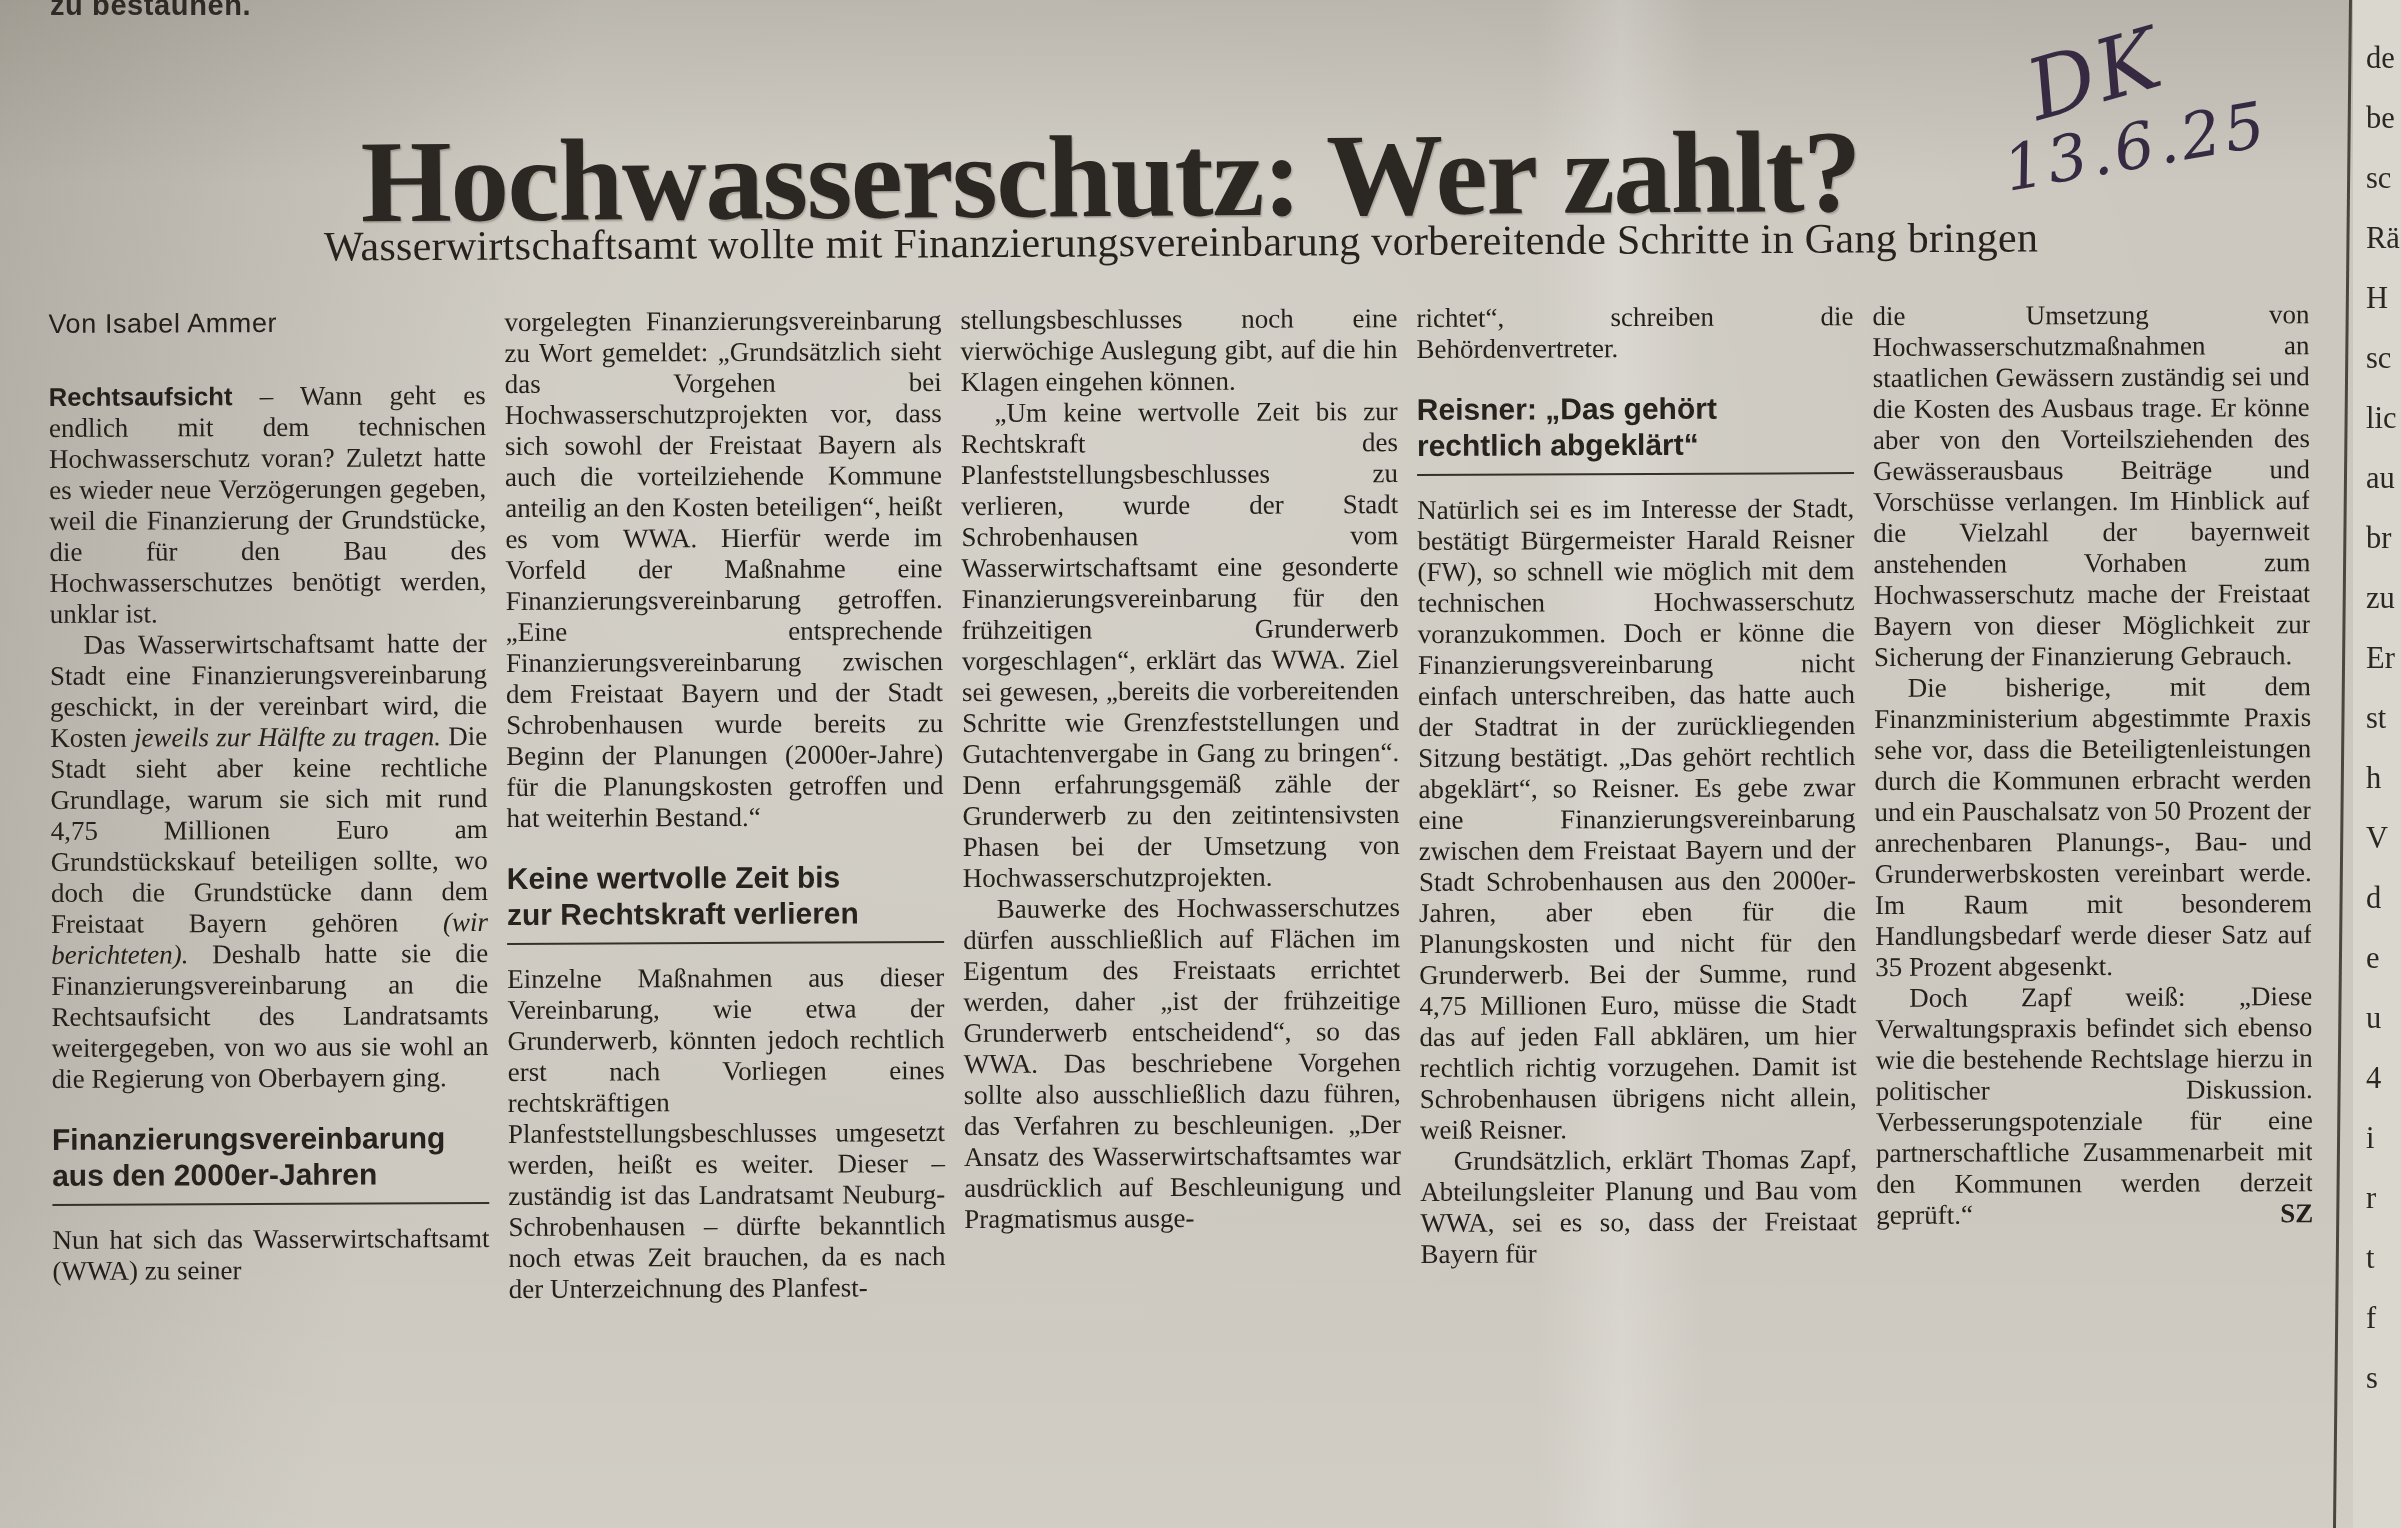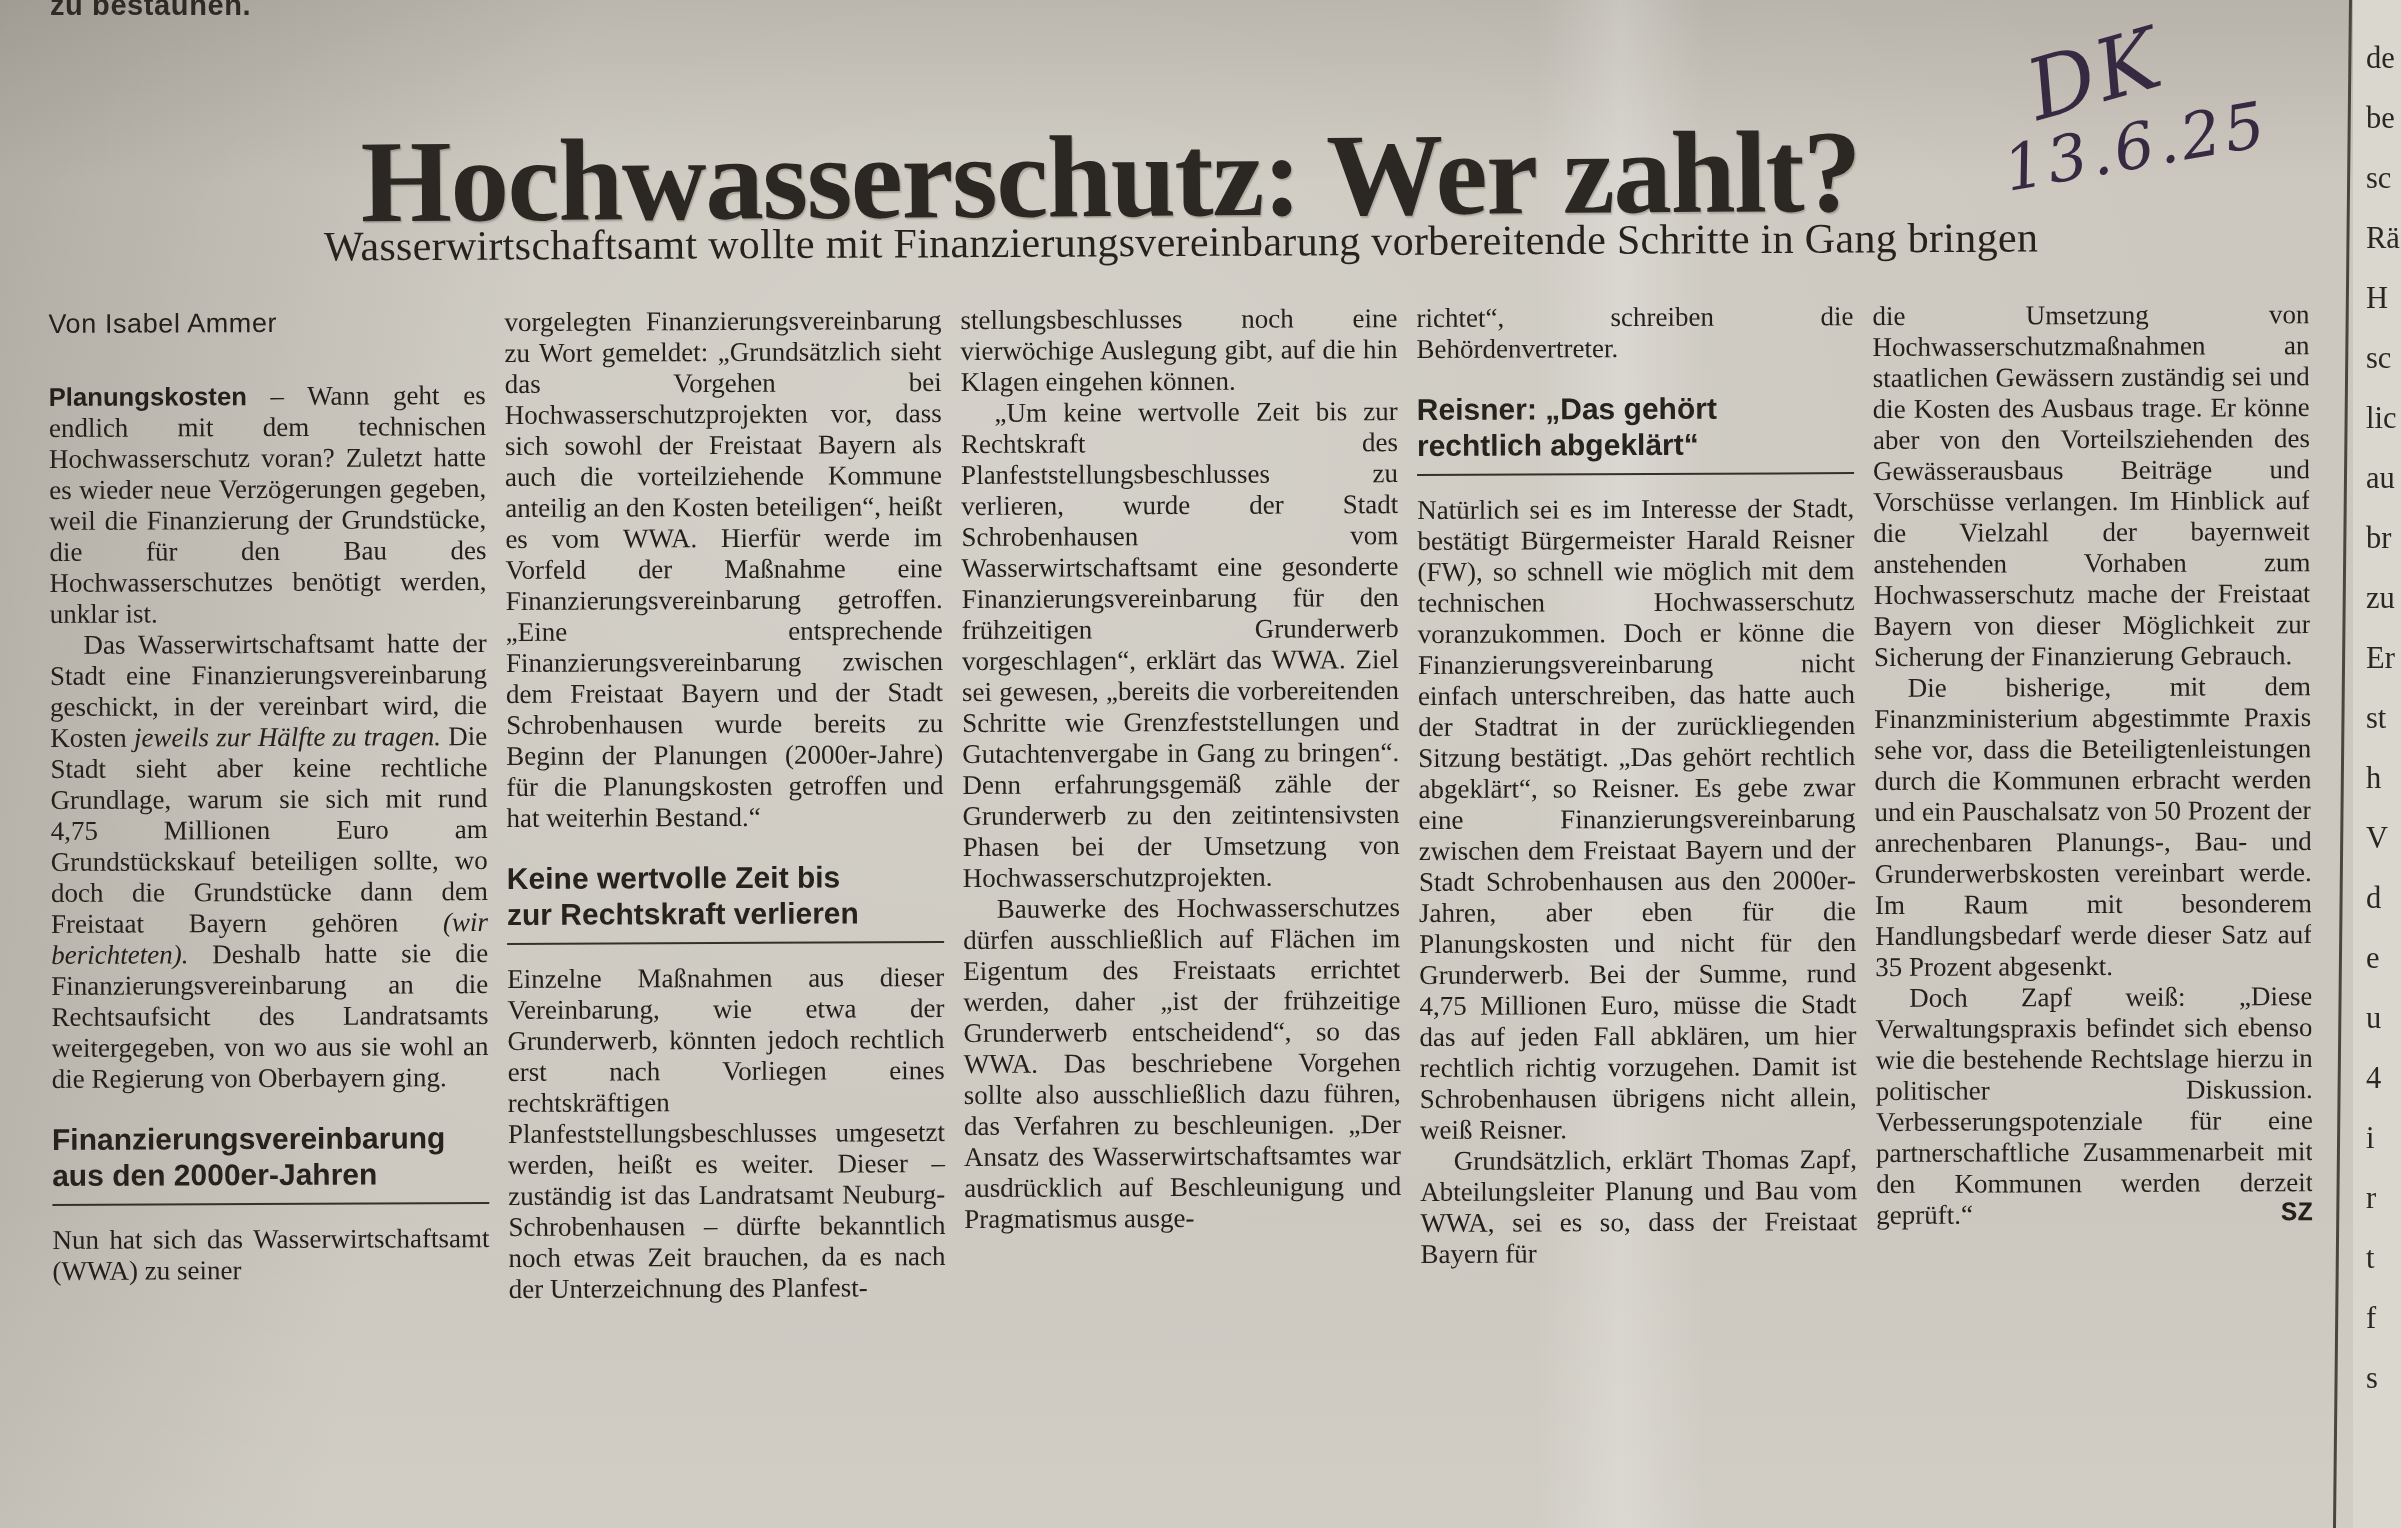--- a/index.html
+++ b/index.html
@@ -63,21 +63,21 @@
     font-size:27px;color:#2b2username722;margin-bottom:42px;letter-spacing:0.6px;
   }
   .run-lead{font-family:"Liberation Sans", sans-serif;font-weight:bold;font-size:0.95em;}
   .run-italic{font-style:italic;}
   .crosshead{
     font-family:"Liberation Sans", sans-serif;font-weight:bold;
     font-size:30px;line-height:36px;white-space:pre-line;text-align:left;
     margin-top:27px;color:#26221d;
   }
   .crossrule{border-bottom:2.5px solid #35312a;margin:10.2px 0 19px 0;}
-  .sig{float:right;font-weight:bold;font-family:Liberation Mono, monospace;}
+  .sig{float:right;font-weight:bold;font-family:Liberation Serif, serif;}
 
   .side-strip{
     position:absolute;left:2353px;top:0;width:48px;height:1529px;
     background:#dad7cf;
   }
   .side-rule{
     position:absolute;left:2349px;top:0;width:2.5px;height:1529px;
     background:#4a463e;transform:rotate(0.6deg);transform-origin:top center;
   }
   .side-frags{
@@ -129,21 +129,21 @@
 <div class="subheadline">Wasserwirtschaftsamt wollte mit Finanzierungsvereinbarung vorbereitende Schritte in Gang bringen</div>
 
 <div class="annotation">
   <span class="a1">DK</span>
   <span class="a2">13.6.25</span>
 </div>
 
 <div class="columns">
     <div class="col">
       <div class="byline">Von Isabel Ammer</div>
-      <p class="para"><span class="run-lead">Planungskosten</span><span> – Wann geht es endlich mit dem technischen Hochwasserschutz voran? Zuletzt hatte es wieder neue Verzögerungen gegeben, weil die Finanzierung der Grundstücke, die für den Bau des Hochwasserschutzes benötigt werden, unklar ist.</span></p>
+      <p class="para"><span class="run-lead">Rechtsaufsicht</span><span> – Wann geht es endlich mit dem technischen Hochwasserschutz voran? Zuletzt hatte es wieder neue Verzögerungen gegeben, weil die Finanzierung der Grundstücke, die für den Bau des Hochwasserschutzes benötigt werden, unklar ist.</span></p>
       <p class="para indent"><span>Das Wasserwirtschaftsamt hatte der Stadt eine Finanzierungsvereinbarung geschickt, in der vereinbart wird, die Kosten </span><span class="run-italic">jeweils zur Hälfte zu tragen.</span><span> Die Stadt sieht aber keine rechtliche Grundlage, warum sie sich mit rund 4,75 Millionen Euro am Grundstückskauf beteiligen sollte, wo doch die Grundstücke dann dem Freistaat Bayern gehören </span><span class="run-italic">(wir berichteten).</span><span> Deshalb hatte sie die Finanzierungsvereinbarung an die Rechtsaufsicht des Landratsamts weitergegeben, von wo aus sie wohl an die Regierung von Oberbayern ging.</span></p>
       <div class="crosshead">Finanzierungsvereinbarung
 aus den 2000er-Jahren</div>
       <div class="crossrule"></div>
       <p class="para"><span>Nun hat sich das Wasserwirt­schaftsamt (WWA) zu seiner</span></p>
     </div>
     <div class="col">
       <p class="para"><span>vorgelegten Finanzierungsver­einbarung zu Wort gemeldet: „Grundsätzlich sieht das Vorgehen bei Hochwasserschutzprojekten vor, dass sich sowohl der Freistaat Bayern als auch die vorteilziehende Kommune anteilig an den Kosten beteiligen“, heißt es vom WWA. Hierfür werde im Vorfeld der Maßnahme eine Finanzierungsvereinbarung getroffen. „Eine entsprechende Finanzierungsvereinbarung zwischen dem Freistaat Bayern und der Stadt Schrobenhausen wurde bereits zu Beginn der Planungen (2000er-Jahre) für die Planungskosten getroffen und hat weiterhin Bestand.“</span></p>
       <div class="crosshead">Keine wertvolle Zeit bis
 zur Rechtskraft verlieren</div>

